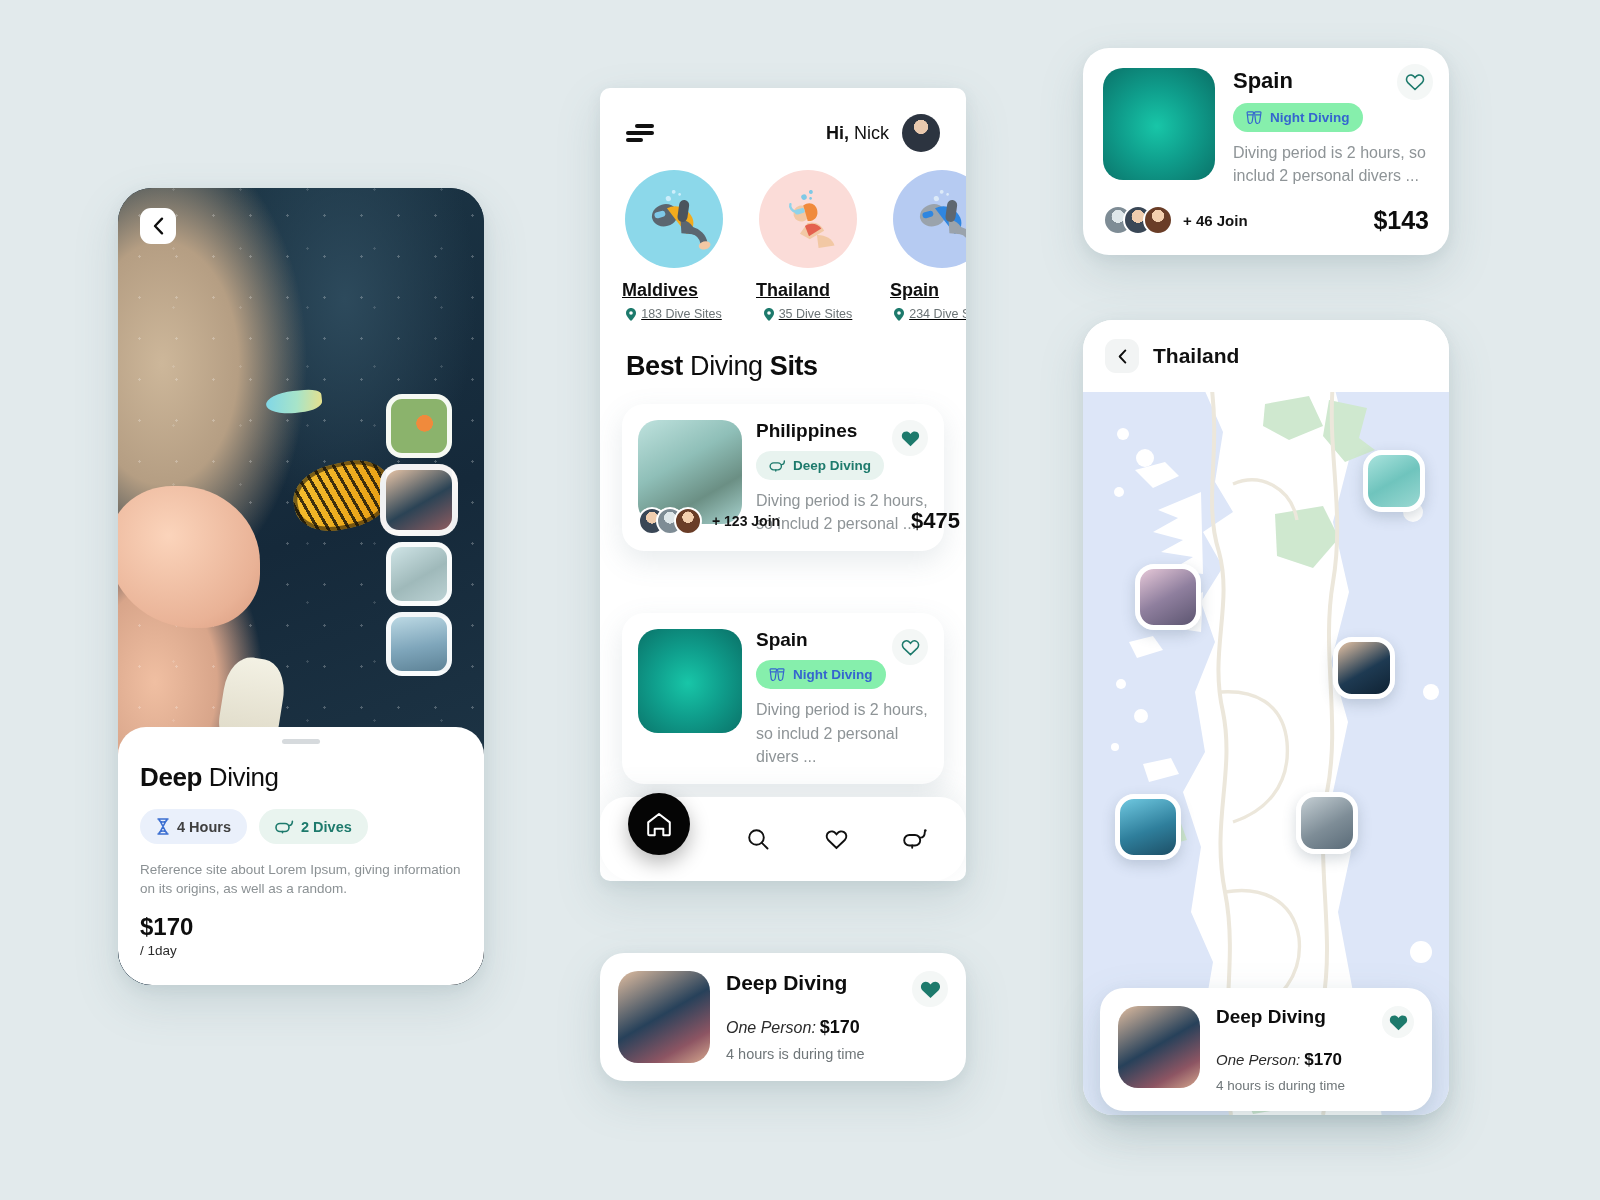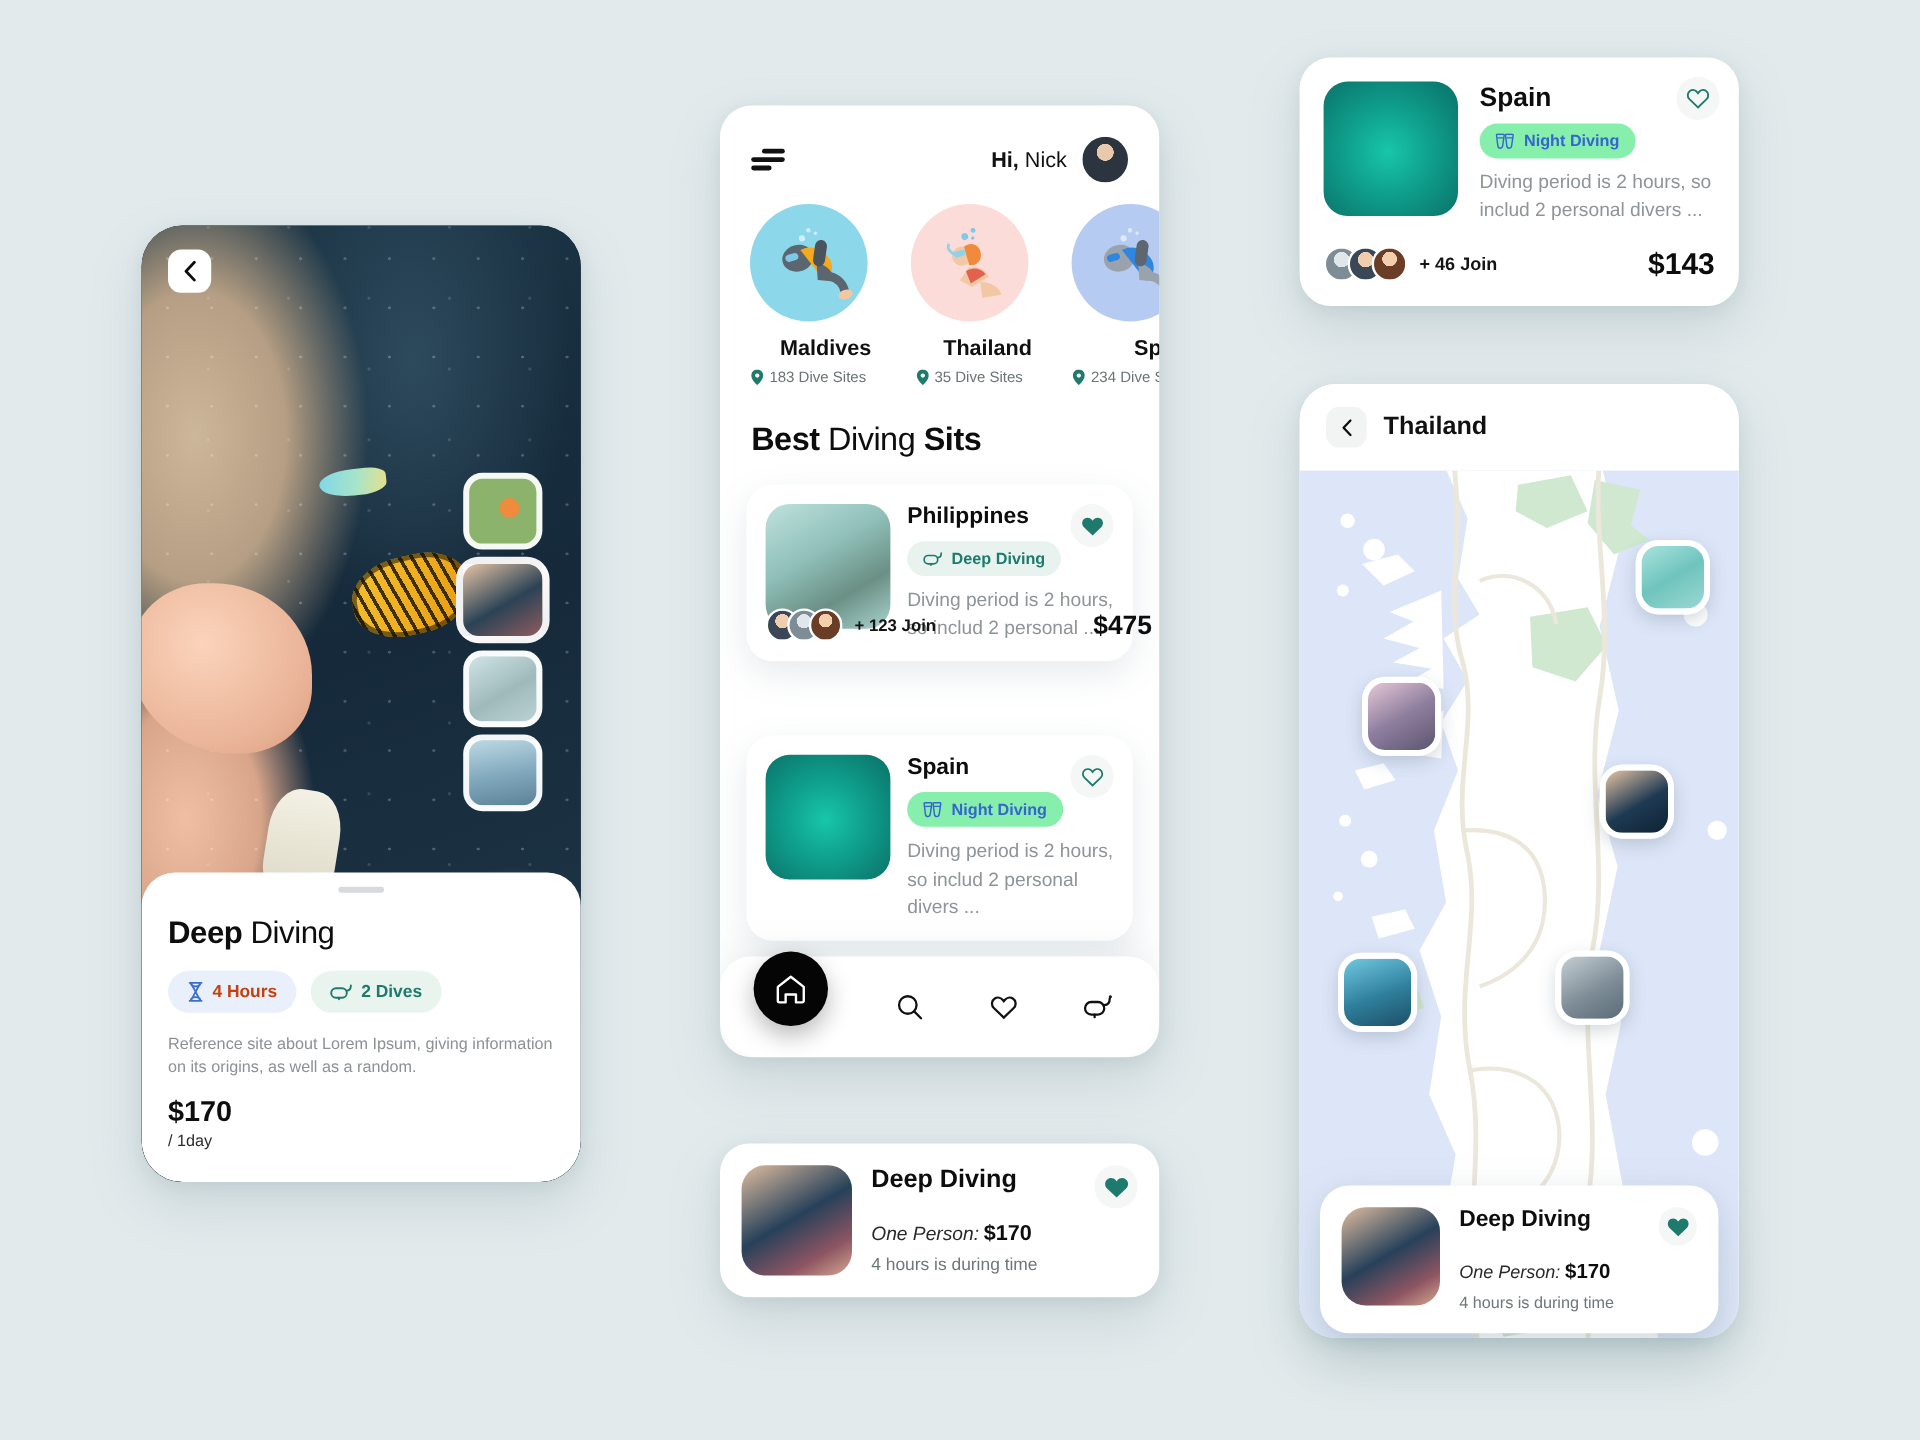--- a/index.html
+++ b/index.html
@@ -96,55 +96,55 @@
   }
   .title-big { font-size: 26px; letter-spacing: -.4px; color: #0e0e0e; }
   .title-big b { font-weight: 700; }
   .title-big span { font-weight: 400; }
   .chips { display: flex; gap: 12px; margin-top: 16px; }
   .chip {
     display: flex; align-items: center; gap: 7px;
     padding: 9px 16px; border-radius: 18px;
     font-size: 14.5px; font-weight: 700;
   }
-  .chip.blue { background: #eaf0fb; color: #c2410c; }
+  .chip.blue { background: #eaf0fb; color: #404040; }
   .chip.teal { background: #e9f4ef; color: #1d7a6c; }
   .desc { margin-top: 16px; font-size: 13.5px; line-height: 1.42; color: #8b9194; }
   .pricerow { display: flex; align-items: center; margin-top: 16px; gap: 22px; }
   .price { font-size: 24px; font-weight: 700; color: #0e0e0e; line-height: 1.05; }
   .perday { font-size: 13.5px; color: #2b2b2b; margin-top: 3px; }
   .booktour {
     flex: 1; height: 54px; background: #050505; color: #fff;
     border: none; border-radius: 27px;
     font-size: 17px; font-weight: 700; font-family: inherit; cursor: pointer;
   }
 
   
   #phone2 {
     position: absolute; left: 600px; top: 88px;
     width: 366px; height: 793px;
-    border-radius: 26px; background: #fff; overflow: hidden;
+    border-radius: 10px; background: #fff; overflow: hidden;
   }
   #phone2 .p2head { display: flex; align-items: center; padding: 26px 26px 0 26px; }
   .hamb { width: 28px; height: 18px; display: flex; flex-direction: column; justify-content: space-between; cursor: pointer; }
   .hamb i { height: 4px; border-radius: 2px; background: #111; display: block; }
   .hamb i:nth-child(1) { width: 19px; align-self: flex-end; }
   .hamb i:nth-child(2) { width: 28px; }
   .hamb i:nth-child(3) { width: 17px; }
   .greet { margin-left: auto; font-size: 18px; color: #111; }
   .greet b { font-weight: 700; }
   .avatar-me {
     width: 38px; height: 38px; border-radius: 50%; margin-left: 13px;
     background: radial-gradient(circle at 50% 34%, #e9c9ae 0 22%, #2c3440 23% 100%), #c9d3db;
     overflow: hidden;
   }
   .h2 { font-size: 27px; font-weight: 700; color: #0d0d0d; letter-spacing: -.4px; padding: 0 26px; margin-top: 26px; }
   .h2.mixed b { font-weight: 700; } .h2.mixed span { font-weight: 400; }
   .countries { display: flex; gap: 30px; padding: 18px 0 0 22px; }
-  .country { width: 104px; flex: 0 0 auto; text-align: right; }
+  .country { width: 104px; flex: 0 0 auto; text-align: left; text-decoration: underline; }
   .cc { width: 98px; height: 98px; border-radius: 50%; position: relative; overflow: hidden; margin: 0 auto; }
   .cc.c1 { background: #8cd8ea; }
   .cc.c2 { background: #fbdcd8; }
   .cc.c3 { background: #b6cbf2; }
   .diver { position: absolute; left: 50%; top: 50%; transform: translate(-50%,-46%) rotate(-16deg); }
   .cname { font-size: 18px; font-weight: 700; color: #101010; margin-top: 12px; }
   .csites { display: flex; align-items: center; justify-content: center; gap: 5px; font-size: 12.5px; color: #6b7375; margin-top: 6px; }
   .pin { width: 10px; height: 13px; display: inline-block; }
 
   .dive-card {

